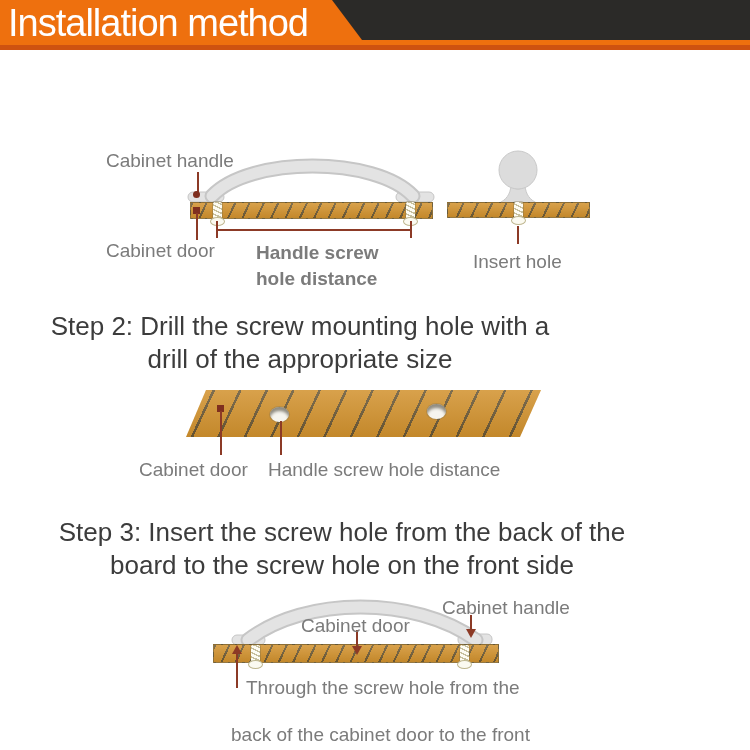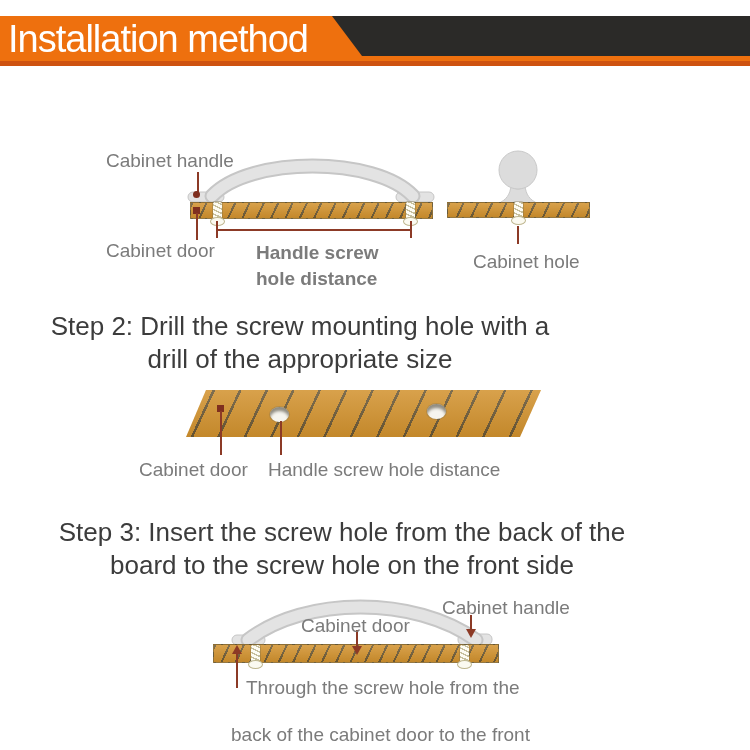--- a/index.html
+++ b/index.html
@@ -1,21 +1,21 @@
 <!DOCTYPE html>
 <html><head>
 <meta charset="utf-8">
 <style>
   html,body{margin:0;padding:0;background:#fff;}
   #canvas{
     position:relative;width:750px;height:750px;overflow:hidden;background:#ffffff;
     font-family:"Liberation Sans", sans-serif;
   }
   
-  .hdr{position:absolute;left:0;top:16px;width:750px;height:50px;}
+  .hdr{position:absolute;left:0;top:0;width:750px;height:50px;}
   .hdr-orange{position:absolute;left:0;top:0;width:750px;height:45px;background:#EE700E;}
   .hdr-strip{position:absolute;left:0;top:45px;width:750px;height:5px;background:#CE5210;}
   .hdr-dark{position:absolute;left:0;top:0;width:750px;height:40px;background:#2B2A28;
     clip-path:polygon(332px 0,750px 0,750px 100%,362px 100%);}
   .hdr-title{position:absolute;left:8px;top:1px;margin:0;color:#ffffff;font-size:38px;
     font-weight:400;letter-spacing:-1px;line-height:44px;}
   
   .heading{position:absolute;color:#3C3C3C;font-size:26px;line-height:33px;text-align:center;}
   #h-step1{left:20px;top:66px;width:580px;}
   #h-step2{left:20px;top:310px;width:560px;}
@@ -91,21 +91,21 @@
   <div class="rl" style="left:216px;top:221px;width:2px;height:17px;"></div>
   <div class="rl" style="left:410px;top:221px;width:2px;height:17px;"></div>
   <div class="rl" style="left:517px;top:226px;width:2px;height:18px;"></div>
 
   <div class="lbl" style="left:106px;top:148px;">Cabinet handle</div>
   <div class="lbl" style="left:106px;top:238px;">Cabinet door</div>
   <div class="lbl" style="left:256px;top:240px;font-weight:bold;">
     <div>Handle screw</div>
     <div>hole distance</div>
   </div>
-  <div class="lbl" style="left:473px;top:249px;">Cabinet hole</div>
+  <div class="lbl" style="left:473px;top:249px;">Insert hole</div>
 
   <div class="heading" id="h-step2">
     <div>Step 2: Drill the screw mounting hole with a</div>
     <div>drill of the appropriate size</div>
   </div>
 
   <div class="board-skew" style="left:186px;top:390px;width:355px;height:47px;"></div>
   <div class="hole" style="left:270px;top:407px;"></div>
   <div class="hole" style="left:427px;top:404px;"></div>
 

